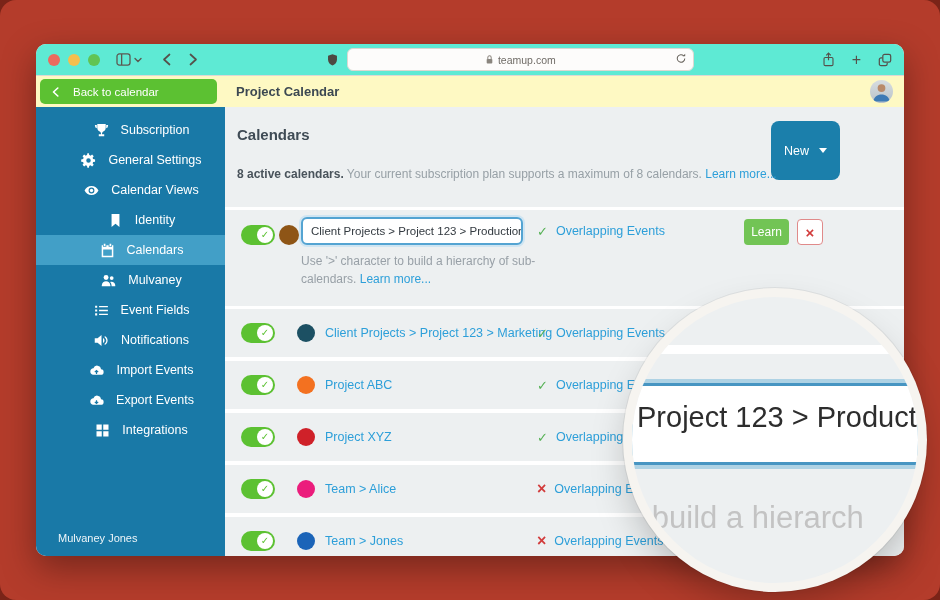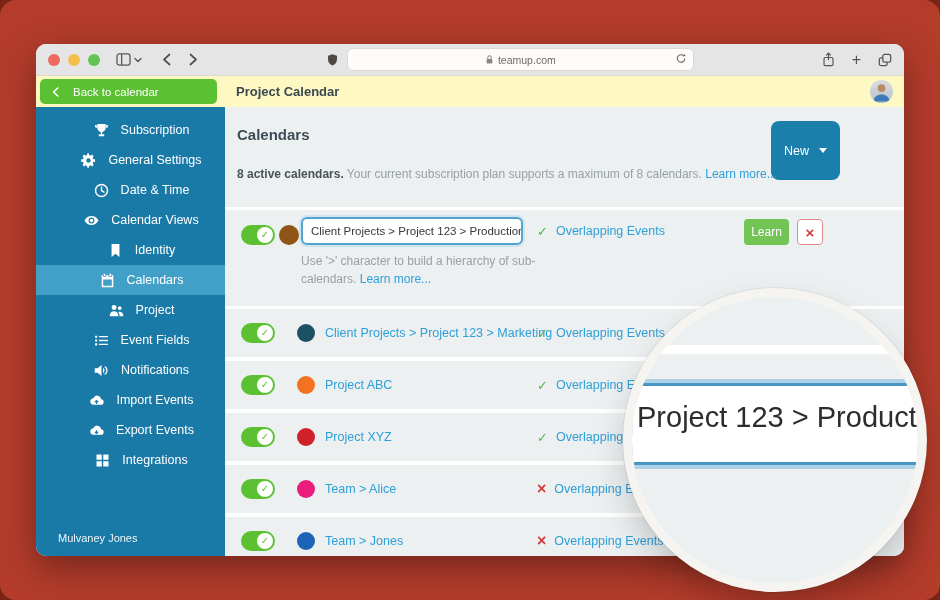--- a/index.html
+++ b/index.html
@@ -1,21 +1,21 @@
 <!DOCTYPE html>
 <html><head>
 <meta charset="utf-8">
 <style>
   html,body{margin:0;padding:0;background:#7a2418;}
   body{width:940px;height:600px;font-family:"Liberation Sans","DejaVu Sans",sans-serif;}
   .canvas{position:relative;width:940px;height:600px;background:#b43c2b;border-radius:16px;overflow:hidden;}
 
   
   .window{position:absolute;left:36px;top:44px;width:868px;height:512px;background:#fff;border-radius:10px;overflow:hidden;box-shadow:0 12px 34px rgba(0,0,0,.35);}
-  .chrome{height:32px;background:#e5e5e5;border-bottom:1px solid #ddd9d3;display:flex;align-items:center;padding:4px 12px;box-sizing:border-box;}
+  .chrome{height:32px;background:#5eead4;border-bottom:1px solid #ddd9d3;display:flex;align-items:center;padding:4px 12px;box-sizing:border-box;}
   .lights{display:flex;gap:8px;align-items:center;}
   .light{width:12px;height:12px;border-radius:50%;}
   .l-red{background:#ec6a5e}.l-yel{background:#f4bf4f}.l-grn{background:#61c454}
   .chrome-ic{display:inline-flex;align-items:center;justify-content:center;color:#5c5852;}
   .chrome-ic svg{display:block}
   .panel-grp{display:flex;align-items:center;gap:3px;margin-left:16px;}
   .nav-back{margin-left:20px}.nav-fwd{margin-left:18px}
   .url-zone{flex:1;display:flex;align-items:center;justify-content:center;gap:8px;}
   .url-pill{position:relative;width:345px;height:21px;background:#fdfcfb;border:1px solid #dcd8d2;border-radius:6px;display:flex;align-items:center;justify-content:center;gap:4px;color:#6f6b66;font-size:10.5px;}
   .url-reload{position:absolute;right:6px;top:3px;}
@@ -187,29 +187,20 @@
             <div class="side-item">
               <span class="side-icon">
                 <svg viewBox="0 0 16 16" fill="currentColor">
                   <path d="M15 9.2V6.8l-2.05-.36a5.2 5.2 0 0 0-.58-1.4l1.2-1.7-1.71-1.7-1.7 1.2a5.2 5.2 0 0 0-1.4-.58L8.4.2H6.8l-.36 2.06a5.2 5.2 0 0 0-1.4.58l-1.7-1.2-1.7 1.7 1.2 1.7a5.2 5.2 0 0 0-.58 1.4L.2 6.8v2.4l2.06.36c.13.5.33.97.58 1.4l-1.2 1.7 1.7 1.7 1.7-1.2c.43.26.9.45 1.4.58L6.8 15.8h1.6l.36-2.06a5.2 5.2 0 0 0 1.4-.58l1.7 1.2 1.7-1.7-1.2-1.7c.26-.43.45-.9.58-1.4L15 9.2zM8 10.4A2.4 2.4 0 1 1 8 5.6a2.4 2.4 0 0 1 0 4.8z"></path>
                 </svg>
               </span>
               <span>General Settings</span>
             </div>
             <div class="side-item">
               <span class="side-icon">
-                <svg viewBox="0 0 16 16">
-                  <circle cx="8" cy="8" r="6.4" fill="none" stroke="currentColor" stroke-width="1.6"></circle>
-                  <path d="M8 4.2v4l2.7 1.6" fill="none" stroke="currentColor" stroke-width="1.5" stroke-linecap="round"></path>
-                </svg>
-              </span>
-              <span>Date &amp; Time</span>
-            </div>
-            <div class="side-item">
-              <span class="side-icon">
                 <svg viewBox="0 0 16 16" fill="currentColor">
                   <path d="M8 3.2C4.6 3.2 1.8 5.4.6 8c1.2 2.6 4 4.8 7.4 4.8s6.2-2.2 7.4-4.8C14.2 5.4 11.4 3.2 8 3.2zm0 7.9A3.1 3.1 0 1 1 8 4.9a3.1 3.1 0 0 1 0 6.2z"></path>
                   <circle cx="8" cy="8" r="1.8"></circle>
                 </svg>
               </span>
               <span>Calendar Views</span>
             </div>
             <div class="side-item">
               <span class="side-icon">
                 <svg viewBox="0 0 16 16" fill="currentColor">
@@ -229,21 +220,21 @@
             </div>
             <div class="side-item">
               <span class="side-icon">
                 <svg viewBox="0 0 16 16" fill="currentColor">
                   <circle cx="5.4" cy="4.8" r="2.6"></circle>
                   <circle cx="11.4" cy="5.4" r="2"></circle>
                   <path d="M.8 13.2c.3-2.8 2.3-4.4 4.6-4.4s4.3 1.6 4.6 4.4v.8H.8v-.8z"></path>
                   <path d="M11.2 9.2c2.2 0 3.9 1.3 4 3.6v1.2h-3.9c0-.4-.1-.8-.1-1.2-.2-1.3-.7-2.4-1.5-3.2.5-.3 1-.4 1.5-.4z"></path>
                 </svg>
               </span>
-              <span>Project</span>
+              <span>Mulvaney</span>
             </div>
             <div class="side-item">
               <span class="side-icon">
                 <svg viewBox="0 0 16 16" fill="currentColor">
                   <path d="M1.2 2.8h2.2V5H1.2zM1.2 6.9h2.2v2.2H1.2zM1.2 11h2.2v2.2H1.2zM5.4 3.2h9.4v1.4H5.4zM5.4 7.3h9.4v1.4H5.4zM5.4 11.4h9.4v1.4H5.4z"></path>
                 </svg>
               </span>
               <span>Event Fields</span>
             </div>
             <div class="side-item">
@@ -392,14 +383,15 @@
             </div>
           </div>
       </div>
     </div>
   </div>
 
   <div class="magnifier">
     <div class="mg-sep"></div>
     <div class="mg-input"></div>
     <div class="mg-text">Project 123 &gt; Productio</div>
+    <div class="mg-sub">o build a hierarch</div>
   </div>
 </div>
 
 </body></html>

